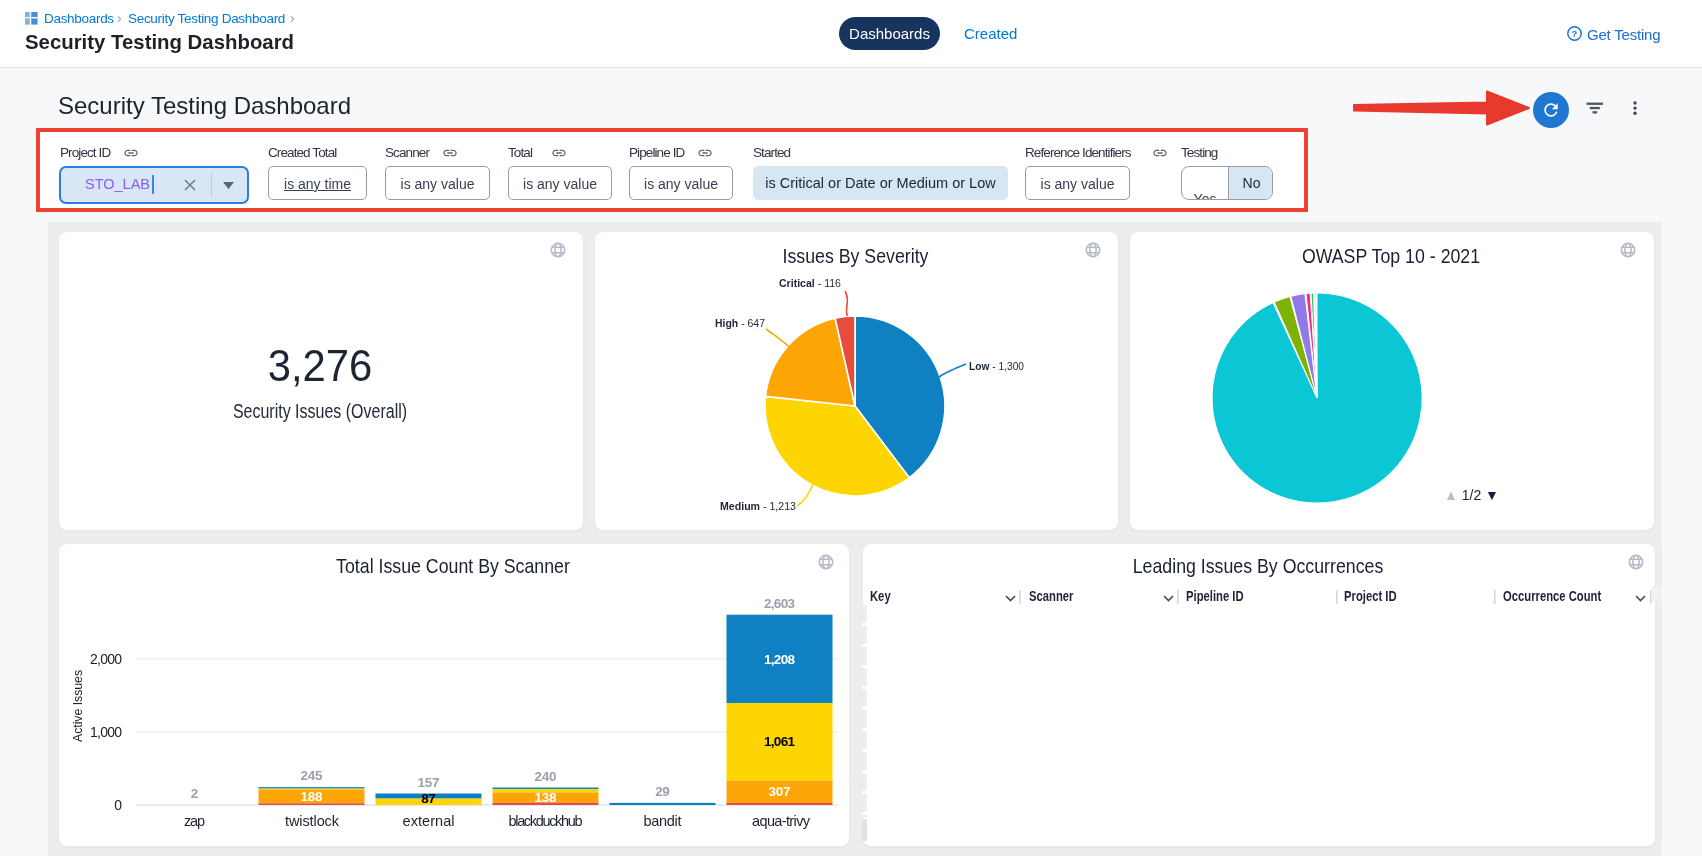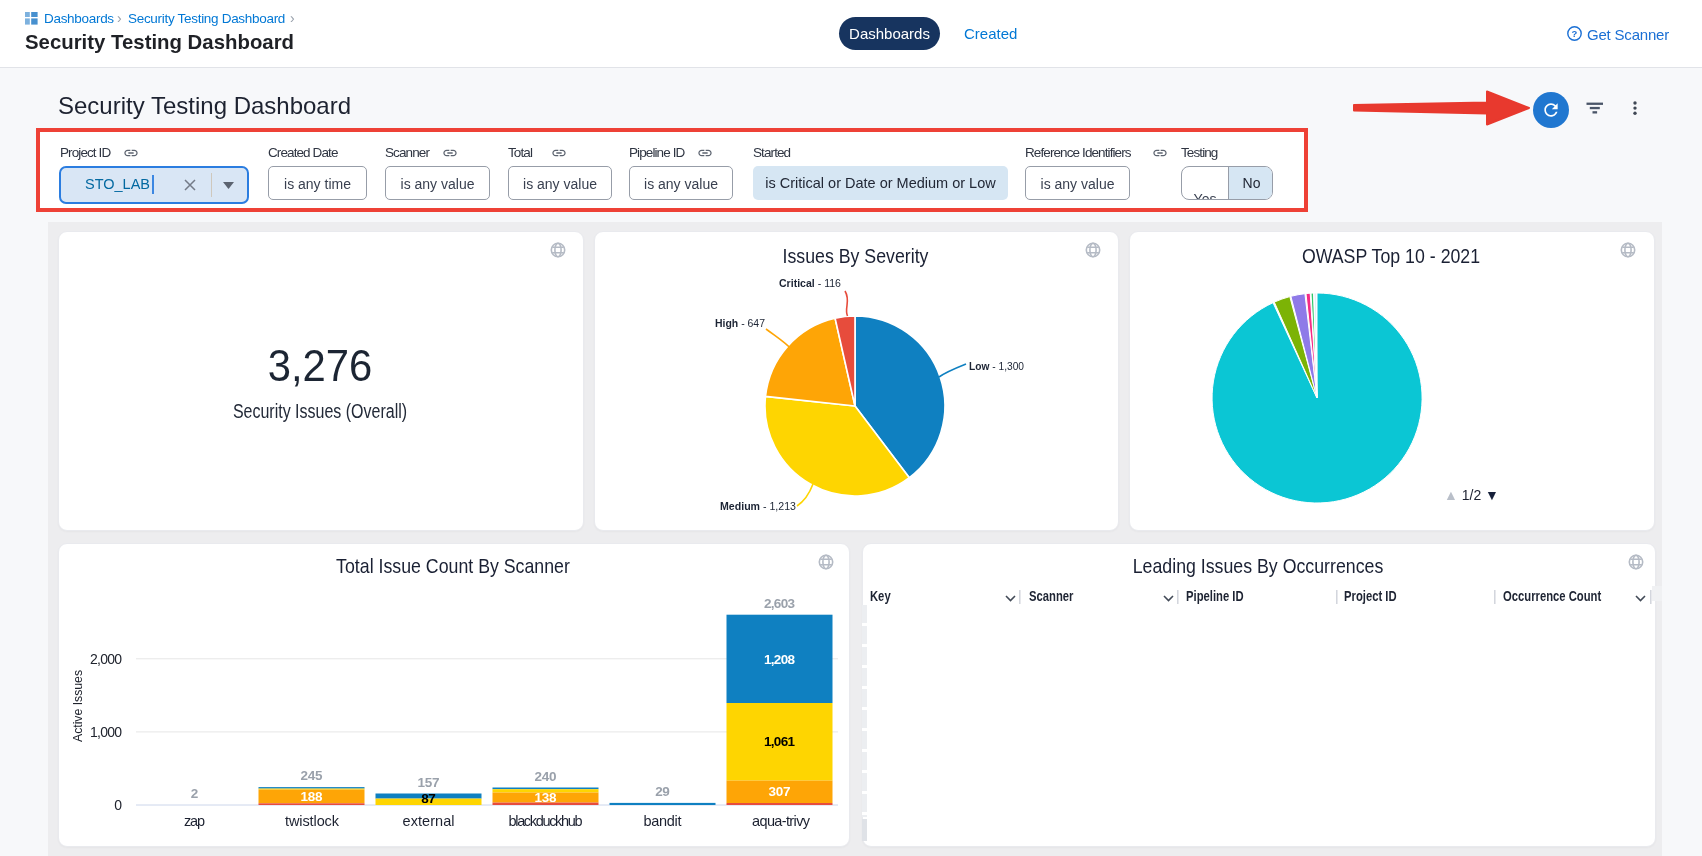--- a/index.html
+++ b/index.html
@@ -28,21 +28,21 @@
 <div class="abs" style="left:117px;top:10px;font-size:14px;color:#98a0ab;">›</div>
 <div class="abs" style="left:128px;top:11px;font-size:13.5px;letter-spacing:-.3px;color:#0278d5;">Security Testing Dashboard</div>
 <div class="abs" style="left:290px;top:10px;font-size:14px;color:#98a0ab;">›</div>
 <div class="abs" style="left:25px;top:30px;font-size:21px;font-weight:700;color:#1f2126;transform:scaleX(.97);transform-origin:left center;">Security Testing Dashboard</div>
 <div class="abs" style="left:839px;top:17px;width:101px;height:33px;border-radius:17px;background:#17345f;color:#fff;font-size:15px;line-height:33px;text-align:center;">Dashboards</div>
 <div class="abs" style="left:964px;top:25px;font-size:15px;color:#0278d5;">Created</div>
 <svg class="abs" style="left:1567px;top:26px" width="15" height="15" viewBox="0 0 15 15">
     <circle cx="7.5" cy="7.5" r="6.7" fill="none" stroke="#1a6fd4" stroke-width="1.4"></circle>
     <text x="7.5" y="10.8" font-size="9.5" font-weight="bold" fill="#1a6fd4" text-anchor="middle" font-family="Liberation Sans">?</text>
   </svg>
-<div class="abs" style="left:1587px;top:26px;font-size:15px;letter-spacing:-.2px;color:#1a6fd4;">Get Scanner</div>
+<div class="abs" style="left:1587px;top:26px;font-size:15px;letter-spacing:-.2px;color:#1a6fd4;">Get Testing</div>
 
 <div class="abs" style="left:58px;top:92px;font-size:24px;color:#1d2230;">Security Testing Dashboard</div>
 
 <svg class="abs" style="left:1350px;top:80px" width="185" height="56" viewBox="0 0 185 56">
   <polygon points="4,25 137,22.5 137,11.5 179,28 137,44.5 137,33.5 4,30.5" fill="#e8392e" stroke="#e8392e" stroke-width="2" stroke-linejoin="round"></polygon>
 </svg>
 <div class="abs" style="left:1533px;top:92px;width:36px;height:36px;border-radius:50%;background:#2077d0;"></div>
 <svg class="abs" style="left:1541px;top:100px" width="20" height="20" viewBox="0 0 24 24">
     <path fill="#fff" d="M17.65,6.35C16.2,4.9,14.21,4,12,4c-4.42,0-7.99,3.58-7.99,8s3.57,8,7.99,8c3.73,0,6.84-2.55,7.73-6h-2.08c-0.82,2.33-3.04,4-5.65,4c-3.31,0-6-2.69-6-6s2.69-6,6-6c1.66,0,3.14,0.69,4.22,1.78L13,11h7V4L17.65,6.35z"></path>
   </svg>
@@ -56,52 +56,52 @@
     <circle cx="5" cy="8.1" r="1.7" fill="#3f4754"></circle>
     <circle cx="5" cy="13.2" r="1.7" fill="#3f4754"></circle>
 </svg>
 
 <div class="abs" style="left:36px;top:128px;width:1272px;height:84px;background:#fff;border:4px solid #ee4136;box-sizing:border-box;"></div>
 
 <div class="flabel" style="left:60px;top:145px;">Project ID</div>
 <svg class="linkic" style="left:123px;top:145px" viewBox="0 0 24 24">
     <path fill="#5d6470" d="M3.9,12c0-1.71,1.39-3.1,3.1-3.1h4V7H7c-2.76,0-5,2.24-5,5s2.24,5,5,5h4v-1.9H7C5.29,15.1,3.9,13.71,3.9,12z M8,13h8v-2H8V13z M17,7h-4v1.9h4c1.71,0,3.1,1.39,3.1,3.1s-1.39,3.1-3.1,3.1h-4V17h4c2.76,0,5-2.24,5-5S19.76,7,17,7z"></path>
   </svg>
-<div class="flabel" style="left:268px;top:145px;">Created Date</div>
+<div class="flabel" style="left:268px;top:145px;">Created Total</div>
 <div class="flabel" style="left:385px;top:145px;">Scanner</div>
 <svg class="linkic" style="left:442px;top:145px" viewBox="0 0 24 24">
     <path fill="#5d6470" d="M3.9,12c0-1.71,1.39-3.1,3.1-3.1h4V7H7c-2.76,0-5,2.24-5,5s2.24,5,5,5h4v-1.9H7C5.29,15.1,3.9,13.71,3.9,12z M8,13h8v-2H8V13z M17,7h-4v1.9h4c1.71,0,3.1,1.39,3.1,3.1s-1.39,3.1-3.1,3.1h-4V17h4c2.76,0,5-2.24,5-5S19.76,7,17,7z"></path>
   </svg>
 <div class="flabel" style="left:508px;top:145px;">Total</div>
 <svg class="linkic" style="left:551px;top:145px" viewBox="0 0 24 24">
     <path fill="#5d6470" d="M3.9,12c0-1.71,1.39-3.1,3.1-3.1h4V7H7c-2.76,0-5,2.24-5,5s2.24,5,5,5h4v-1.9H7C5.29,15.1,3.9,13.71,3.9,12z M8,13h8v-2H8V13z M17,7h-4v1.9h4c1.71,0,3.1,1.39,3.1,3.1s-1.39,3.1-3.1,3.1h-4V17h4c2.76,0,5-2.24,5-5S19.76,7,17,7z"></path>
   </svg>
 <div class="flabel" style="left:629px;top:145px;">Pipeline ID</div>
 <svg class="linkic" style="left:697px;top:145px" viewBox="0 0 24 24">
     <path fill="#5d6470" d="M3.9,12c0-1.71,1.39-3.1,3.1-3.1h4V7H7c-2.76,0-5,2.24-5,5s2.24,5,5,5h4v-1.9H7C5.29,15.1,3.9,13.71,3.9,12z M8,13h8v-2H8V13z M17,7h-4v1.9h4c1.71,0,3.1,1.39,3.1,3.1s-1.39,3.1-3.1,3.1h-4V17h4c2.76,0,5-2.24,5-5S19.76,7,17,7z"></path>
   </svg>
 <div class="flabel" style="left:753px;top:145px;">Started</div>
 <div class="flabel" style="left:1025px;top:145px;text-align:right;">Reference Identifiers</div>
 <svg class="linkic" style="left:1152px;top:145px" viewBox="0 0 24 24">
     <path fill="#5d6470" d="M3.9,12c0-1.71,1.39-3.1,3.1-3.1h4V7H7c-2.76,0-5,2.24-5,5s2.24,5,5,5h4v-1.9H7C5.29,15.1,3.9,13.71,3.9,12z M8,13h8v-2H8V13z M17,7h-4v1.9h4c1.71,0,3.1,1.39,3.1,3.1s-1.39,3.1-3.1,3.1h-4V17h4c2.76,0,5-2.24,5-5S19.76,7,17,7z"></path>
   </svg>
 <div class="flabel" style="left:1181px;top:145px;">Testing</div>
 
 <div class="abs" style="left:59px;top:166px;width:190px;height:38px;background:#d9e6f5;border:2px solid #2b7de0;border-radius:7px;box-sizing:border-box;"></div>
-<div class="abs" style="left:85px;top:176px;font-size:14.5px;color:#0369a1;">STO_LAB</div>
+<div class="abs" style="left:85px;top:176px;font-size:14.5px;color:#8b5cf6;">STO_LAB</div>
 <div class="abs" style="left:152px;top:175px;width:1.6px;height:19px;background:#3c87e2;"></div>
 <svg class="abs" style="left:183px;top:178px" width="14" height="14" viewBox="0 0 14 14">
     <path d="M2,2 L12,12 M12,2 L2,12" stroke="#737a87" stroke-width="1.5"></path>
   </svg>
 <div class="abs" style="left:211px;top:173px;width:1px;height:24px;background:#cfc8bd;"></div>
 <svg class="abs" style="left:222px;top:181px" width="13" height="9" viewBox="0 0 13 9">
     <polygon points="1,1 12,1 6.5,8" fill="#5b6370"></polygon>
   </svg>
 
-<div class="btn" style="left:268px;top:166px;width:99px;">is any time</div>
+<div class="btn" style="left:268px;top:166px;width:99px;text-decoration:underline;">is any time</div>
 <div class="btn" style="left:385px;top:166px;width:105px;">is any value</div>
 <div class="btn" style="left:508px;top:166px;width:104px;">is any value</div>
 <div class="btn" style="left:629px;top:166px;width:104px;">is any value</div>
 <div class="abs" style="left:753px;top:166px;width:255px;height:34px;background:#d6e6f3;border-radius:5px;color:#222836;font-size:14.5px;line-height:34px;text-align:center;">is Critical or Date or Medium or Low</div>
 <div class="btn" style="left:1025px;top:166px;width:105px;">is any value</div>
 <div class="abs" style="left:1181px;top:166px;width:92px;height:34px;border:1px solid #979da8;border-radius:8px;box-sizing:border-box;background:#fff;overflow:hidden;">
   <div style="position:absolute;left:0;top:16px;width:46px;height:34px;font-size:14px;line-height:32px;text-align:center;color:#394050;">Yes</div>
   <div style="position:absolute;left:46px;top:0;width:46px;height:34px;background:#d6e6f3;border-left:1px solid #979da8;font-size:14px;line-height:32px;text-align:center;color:#222836;box-sizing:border-box;">No</div>
 </div>
 

